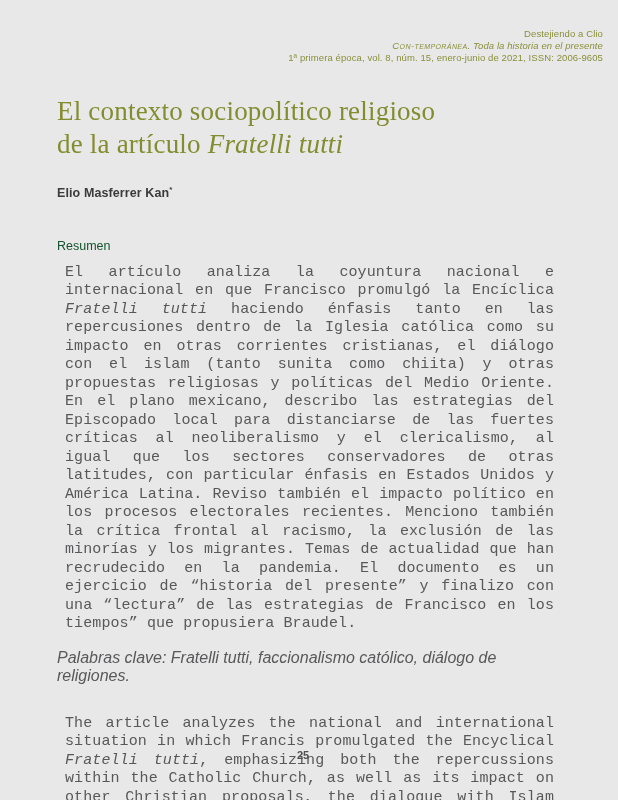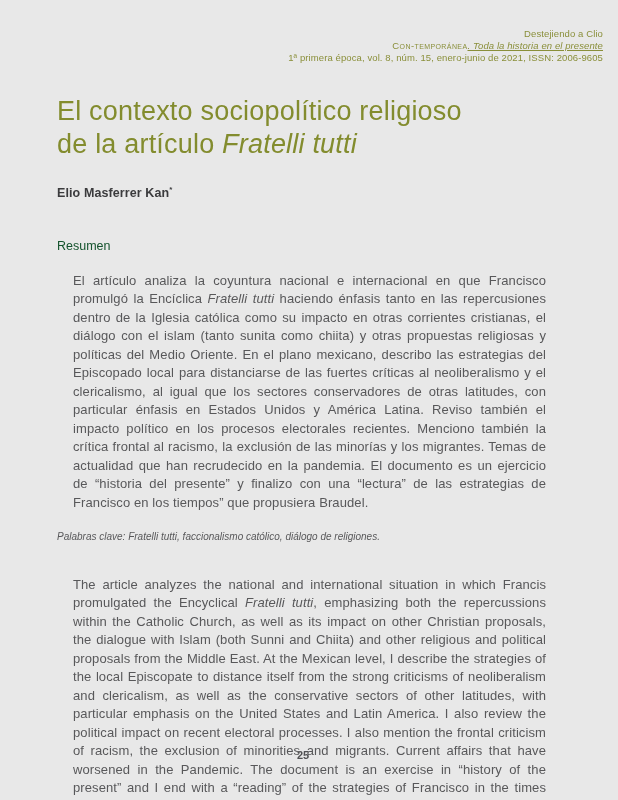--- a/index.html
+++ b/index.html
@@ -25,37 +25,37 @@
     position: absolute;
     top: 28px;
     right: 15px;
     text-align: right;
     font-size: 9.5px;
     line-height: 12px;
     color: #8a8f3a;
     letter-spacing: 0.1px;
   }
   .journal-name {
+    font-style: italic;
     font-variant: small-caps;
     letter-spacing: 0.4px;
   }
   .journal-tagline {
     font-style: italic;
-    text-decoration: underline;
   }
   .journal-url {
     color: #4e7fba;
     text-decoration: underline;
     cursor: pointer;
     display: inline-block;
   }
   
   .article-title {
     margin: 67px 0 0 0;
-    font-family: Liberation Sans, sans-serif;
+    font-family: Liberation Serif, serif;
     font-weight: 400;
     font-size: 27px;
     line-height: 33px;
     color: #838c2e;
     letter-spacing: 0.2px;
   }
   .article-title em {
     font-style: italic;
   }
   .author {
@@ -70,33 +70,34 @@
     vertical-align: super;
   }
   
   .section-heading {
     font-size: 12.5px;
     line-height: 18.5px;
     color: #14532d;
     margin: 0;
   }
   .body-par {
-    margin: 16px;
-    font-size: 13px;
+    margin: 8px;
+    font-size: 15px;
     line-height: 18.5px;
     color: #58585a;
     text-align: justify;
     letter-spacing: 0.1px;
+    font-family: Liberation Mono, monospace;
   }
   .body-par em {
     font-style: italic;
   }
   .keywords {
     margin: 15px 0 0 0;
-    font-size: 10px;
+    font-size: 16px;
     line-height: 18.5px;
     color: #58585a;
     font-style: italic;
   }
   .resumen-section {
     margin-top: 37px;
   }
   .abstract-section {
     margin-top: 29px;
   }

